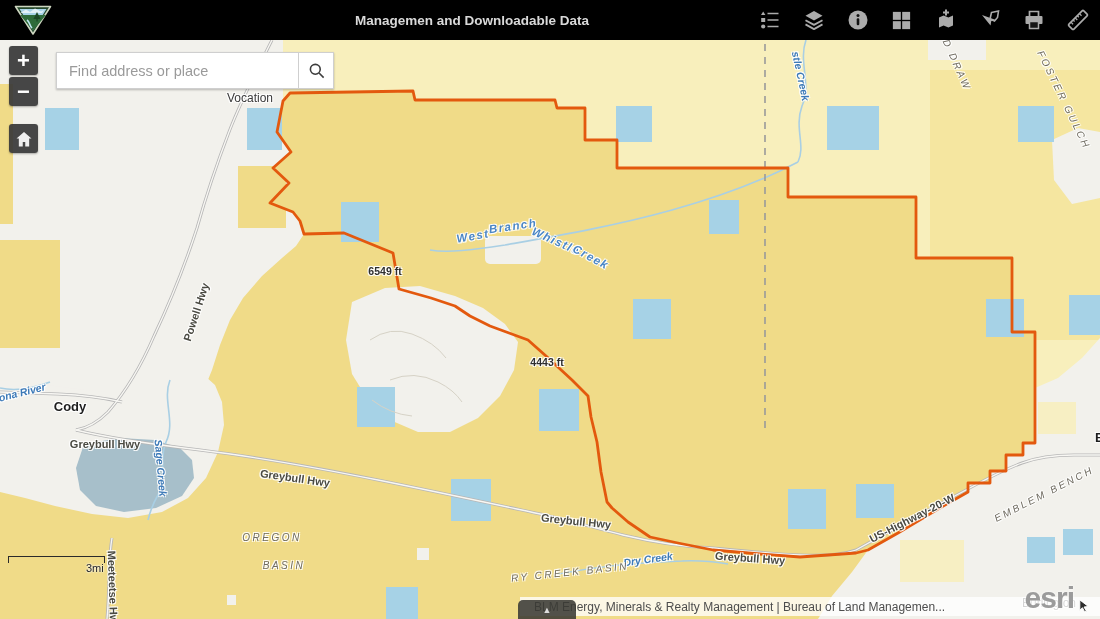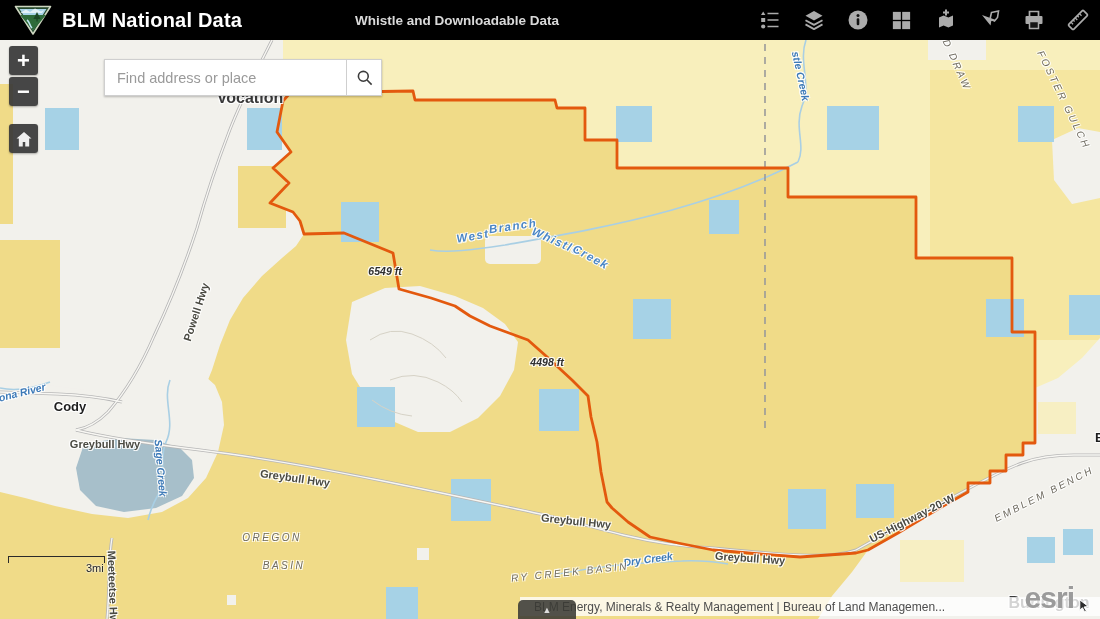--- a/index.html
+++ b/index.html
@@ -18,30 +18,30 @@
             align-items:center;justify-content:center;cursor:pointer;padding:0;}
 
   
   .map{position:absolute;left:0;top:40px;width:1100px;height:579px;overflow:hidden;background:var(--land-yellow,#f0db88);}
   .basemap{position:absolute;left:0;top:0;}
   #label-layer{position:absolute;left:0;top:0;width:1100px;height:579px;pointer-events:none;}
   .mlbl{position:absolute;transform:translate(-50%,-50%);white-space:nowrap;
         text-shadow:1px 1px 0 rgba(255,255,255,.9),-1px -1px 0 rgba(255,255,255,.9),
                     1px -1px 0 rgba(255,255,255,.9),-1px 1px 0 rgba(255,255,255,.9);}
   .town{font-size:13px;font-weight:bold;color:#1e1e1e;padding-left:24px;}
-  .place{font-size:16px;font-weight:bold;color:#3a3a3a;}
+  .place{font-size:12px;font-weight:normal;color:#3a3a3a;}
   .road{font-size:11px;font-weight:bold;color:#4a4a42;}
   .water{font-size:10.5px;font-style:italic;font-weight:bold;color:#3d7ab8;}
   .water2{font-size:11.5px;font-style:italic;font-weight:bold;color:#4a86c6;letter-spacing:1.5px;}
   .area{font-size:10px;font-style:italic;color:#6f6b60;letter-spacing:2.5px;}
-  .elev{font-size:10.5px;font-style:italic;font-weight:bold;color:#2e2e2e;}
-
-  
-  .search-wrap{position:absolute;left:56px;top:19px;height:37px;display:flex;
-               box-shadow:0 1px 2px rgba(0,0,0,.25);margin-left:48px;}
+  .elev{font-size:10.5px;font-weight:bold;color:#2e2e2e;}
+
+  
+  .search-wrap{position:absolute;left:56px;top:12px;height:37px;display:flex;
+               box-shadow:0 1px 2px rgba(0,0,0,.25);}
   .search-input{width:242px;height:37px;border:1px solid #cfcfcf;border-right:0;padding:0 12px;
                 font-size:14.5px;color:#333;font-family:"Liberation Sans",sans-serif;outline:none;box-sizing:border-box;}
   .search-input::placeholder{color:#9a9a9a;}
   .search-btn{width:36px;height:37px;background:#fff;border:1px solid #cfcfcf;cursor:pointer;
               display:flex;align-items:center;justify-content:center;padding:0;}
 
   
   .ctl{position:absolute;left:9px;width:29px;height:29px;background:rgba(55,55,55,.92);
        border:0;border-radius:3px;color:#fff;font-size:22px;font-weight:bold;line-height:27px;
        text-align:center;cursor:pointer;padding:0;box-shadow:0 1px 2px rgba(0,0,0,.3);}
@@ -73,22 +73,21 @@
       <svg viewBox="0 0 40 34" width="40" height="34">
         <path d="M2.5 3.5h35L20 31z" fill="#24472b" stroke="#cdd6c0" stroke-width="1.6" stroke-linejoin="round"></path>
         <path d="M6.5 6h27L20 27.5z" fill="#a8d4e8"></path>
         <path d="M8 9.5l5-3 4 2.5 5-3.5 6 3 3-1.5-2 3H8z" fill="#e9f4f8" opacity=".9"></path>
         <path d="M7 12h26L20 27.5z" fill="#2e6b3a"></path>
         <path d="M24 9l3.6 7h-7.2z" fill="#1c4726"></path>
         <rect x="23.4" y="15.5" width="1.3" height="3" fill="#1c4726"></rect>
         <path d="M14 17c3 2 2 5 5 8" stroke="#bfe6f2" stroke-width="1.6" fill="none"></path>
       </svg>
     </span>
-    <span class="title">BLM National Data</span>
-    <span class="subtitle">Whistle and Downloadable Data</span>
+    <span class="subtitle">Managemen and Downloadable Data</span>
 
     <div class="tools">
       <button class="tool-btn">
         <svg viewBox="0 0 24 24" width="24" height="24">
           <g stroke="#ababab" stroke-width="1.7" fill="none">
               <path d="M9.5 5.5h11M9.5 12h11M9.5 18.5h11"></path>
             </g>
           <path d="M3 7l2.2-3.4L7.4 7z" fill="#ababab"></path>
             <rect x="3.2" y="10" width="4" height="4" fill="#ababab"></rect>
           <circle cx="5.2" cy="18.5" r="2.1" fill="#ababab"></circle>
@@ -245,21 +244,21 @@
            L528 300 L509 293 L490 286 L470 276 L455 266 L431 258 L399 249 L393 213 L344 193 L304 194 L300 181
            L293 172 L270 163 L289 143 L273 128 L291 112 L277 92 Z"></path>
     </svg>
 
     <div id="label-layer">
         <span class="mlbl place" style="left: 250px; top: 58px; transform: translate(-50%, -50%) rotate(0deg);">Vocation</span>
         <span class="mlbl town" style="left: 58px; top: 366px; transform: translate(-50%, -50%) rotate(0deg);">Cody</span>
         <span class="mlbl place" style="left: 1049px; top: 563px; transform: translate(-50%, -50%) rotate(0deg);">Burlington</span>
         <span class="mlbl town" style="left: 1093px; top: 397px; transform: translate(-50%, -50%) rotate(0deg);">Em</span>
         <span class="mlbl elev" style="left: 385px; top: 231px; transform: translate(-50%, -50%) rotate(0deg);">6549 ft</span>
-        <span class="mlbl elev" style="left: 547px; top: 322px; transform: translate(-50%, -50%) rotate(0deg);">4498 ft</span>
+        <span class="mlbl elev" style="left: 547px; top: 322px; transform: translate(-50%, -50%) rotate(0deg);">4443 ft</span>
         <span class="mlbl road" style="left: 105px; top: 404px; transform: translate(-50%, -50%) rotate(0deg);">Greybull Hwy</span>
         <span class="mlbl road" style="left: 295px; top: 438px; transform: translate(-50%, -50%) rotate(8deg);">Greybull Hwy</span>
         <span class="mlbl road" style="left: 576px; top: 481px; transform: translate(-50%, -50%) rotate(6deg);">Greybull Hwy</span>
         <span class="mlbl road" style="left: 750px; top: 518px; transform: translate(-50%, -50%) rotate(4deg);">Greybull Hwy</span>
         <span class="mlbl road" style="left: 196px; top: 272px; transform: translate(-50%, -50%) rotate(-72deg);">Powell Hwy</span>
         <span class="mlbl road" style="left: 912px; top: 478px; transform: translate(-50%, -50%) rotate(-27deg);">US-Highway-20-W</span>
         <span class="mlbl road" style="left: 113px; top: 550px; transform: translate(-50%, -50%) rotate(88deg);">Meeteetse Hwy</span>
         <span class="mlbl water" style="left: 161px; top: 428px; transform: translate(-50%, -50%) rotate(85deg);">Sage Creek</span>
         <span class="mlbl water" style="left: 22px; top: 352px; transform: translate(-50%, -50%) rotate(-14deg);">ona River</span>
         <span class="mlbl water" style="left: 801px; top: 36px; transform: translate(-50%, -50%) rotate(78deg);">stle Creek</span>

